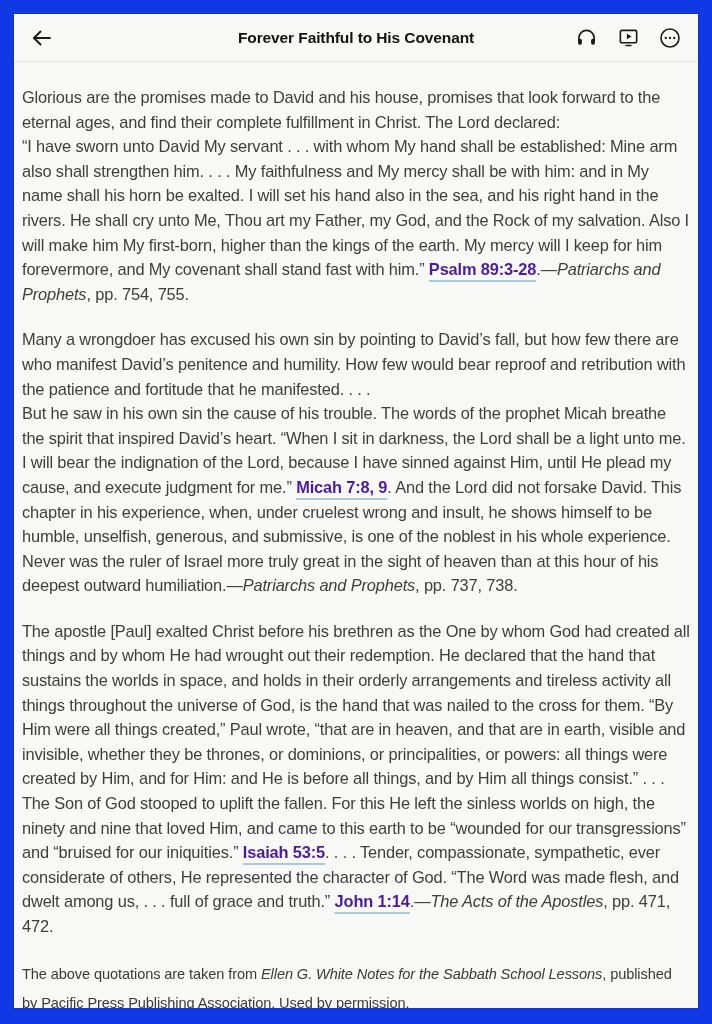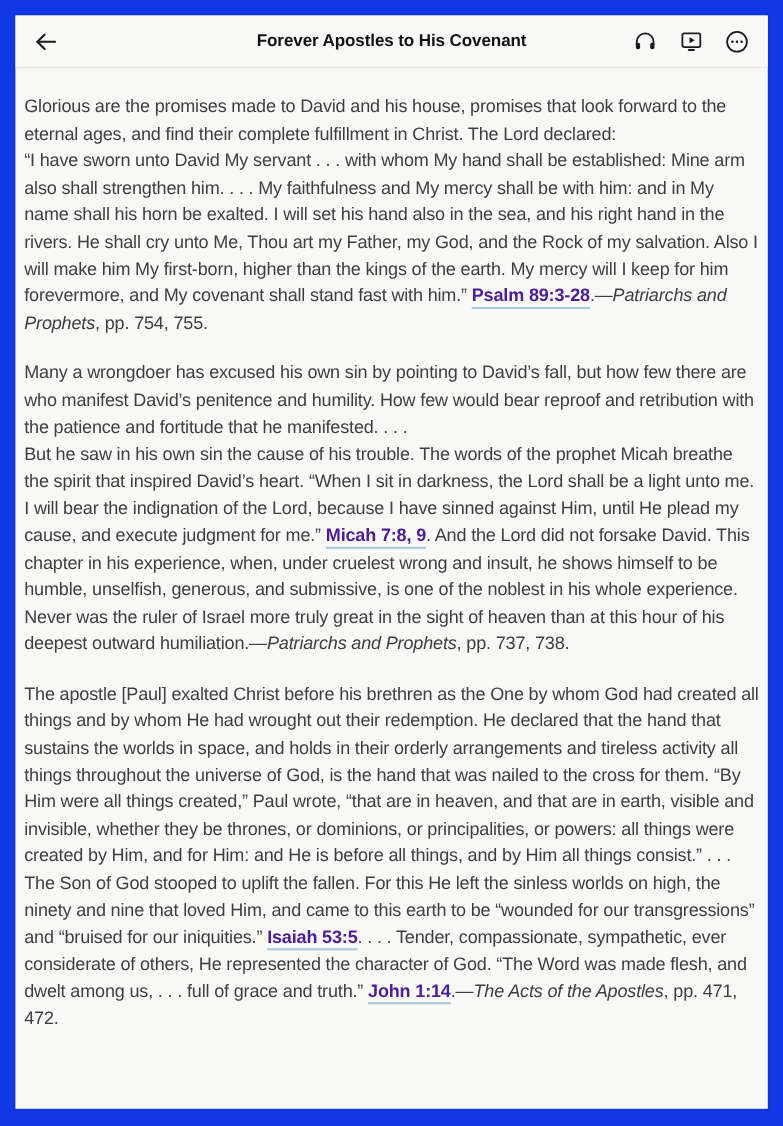--- a/index.html
+++ b/index.html
@@ -71,21 +71,21 @@
   <div class="header">
     <button class="icon-btn">
       <span>
         <svg width="24" height="24" viewBox="0 0 24 24" fill="none" stroke="currentColor" stroke-width="1.9" stroke-linecap="round" stroke-linejoin="round">
           <path d="M20 12H4"></path>
             <path d="M10.5 5.5 4 12l6.5 6.5"></path>
         </svg>
       </span>
     </button>
 
-    <span class="title">Forever Apostles to His Covenant</span>
+    <span class="title">Forever Faithful to His Covenant</span>
 
     <div class="actions">
       <button class="icon-btn">
         <span>
           <svg width="23" height="23" viewBox="0 0 24 24" fill="none" stroke="currentColor" stroke-width="1.7" stroke-linecap="round">
             <path d="M4 15v-2.5a8 8 0 0 1 16 0V15"></path>
             <rect x="3.2" y="13.4" width="4" height="6.2" rx="1.8" fill="currentColor" stroke="none"></rect>
             <rect x="16.8" y="13.4" width="4" height="6.2" rx="1.8" fill="currentColor" stroke="none"></rect>
           </svg>
         </span>
@@ -109,15 +109,16 @@
           </svg>
         </span>
       </button>
     </div>
   </div>
 
   <div class="main">
       <p class="body">Glorious are the promises made to David and his house, promises that look forward to the eternal ages, and find their complete fulfillment in Christ. The Lord declared:<br>“I have sworn unto David My servant . . . with whom My hand shall be established: Mine arm also shall strengthen him. . . . My faithfulness and My mercy shall be with him: and in My name shall his horn be exalted. I will set his hand also in the sea, and his right hand in the rivers. He shall cry unto Me, Thou art my Father, my God, and the Rock of my salvation. Also I will make him My first-born, higher than the kings of the earth. My mercy will I keep for him forevermore, and My covenant shall stand fast with him.” <a class="ref">Psalm 89:3-28</a>.—<em>Patriarchs and Prophets</em>, pp. 754, 755.</p>
       <p class="body">Many a wrongdoer has excused his own sin by pointing to David’s fall, but how few there are who manifest David’s penitence and humility. How few would bear reproof and retribution with the patience and fortitude that he manifested. . . .<br>But he saw in his own sin the cause of his trouble. The words of the prophet Micah breathe the spirit that inspired David’s heart. “When I sit in darkness, the Lord shall be a light unto me. I will bear the indignation of the Lord, because I have sinned against Him, until He plead my cause, and execute judgment for me.” <a class="ref">Micah 7:8, 9</a>. And the Lord did not forsake David. This chapter in his experience, when, under cruelest wrong and insult, he shows himself to be humble, unselfish, generous, and submissive, is one of the noblest in his whole experience. Never was the ruler of Israel more truly great in the sight of heaven than at this hour of his deepest outward humiliation.—<em>Patriarchs and Prophets</em>, pp. 737, 738.</p>
       <p class="body">The apostle [Paul] exalted Christ before his brethren as the One by whom God had created all things and by whom He had wrought out their redemption. He declared that the hand that sustains the worlds in space, and holds in their orderly arrangements and tireless activity all things throughout the universe of God, is the hand that was nailed to the cross for them. “By Him were all things created,” Paul wrote, “that are in heaven, and that are in earth, visible and invisible, whether they be thrones, or dominions, or principalities, or powers: all things were created by Him, and for Him: and He is before all things, and by Him all things consist.” . . .<br>The Son of God stooped to uplift the fallen. For this He left the sinless worlds on high, the ninety and nine that loved Him, and came to this earth to be “wounded for our transgressions” and “bruised for our iniquities.” <a class="ref">Isaiah 53:5</a>. . . . Tender, compassionate, sympathetic, ever considerate of others, He represented the character of God. “The Word was made flesh, and dwelt among us, . . . full of grace and truth.” <a class="ref">John 1:14</a>.—<em>The Acts of the Apostles</em>, pp. 471, 472.</p>
+      <p class="footnote">The above quotations are taken from <em>Ellen G. White Notes for the Sabbath School Lessons</em>, published by Pacific Press Publishing Association. Used by permission.</p>
     </div>
 
 </div>
 
 </body></html>

